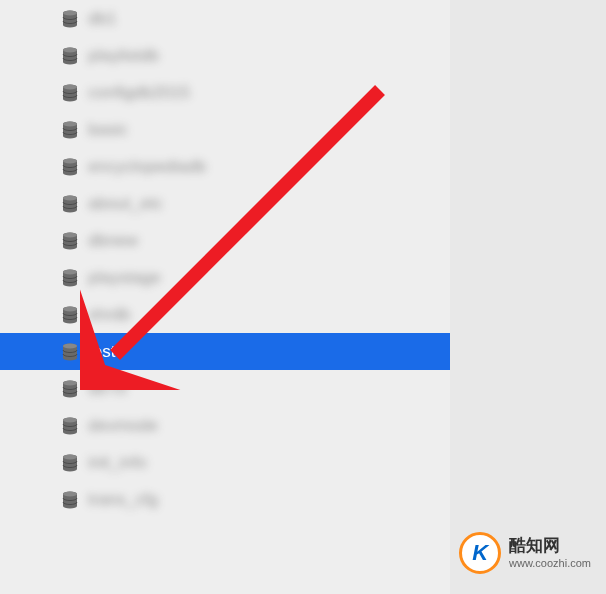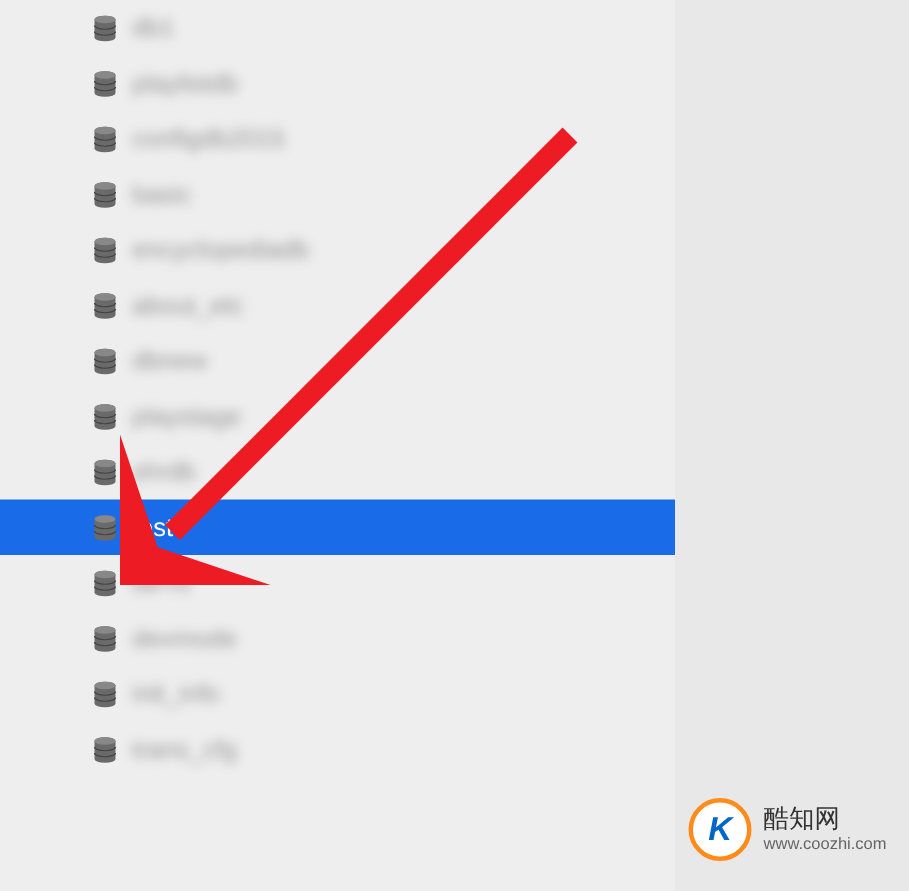--- a/index.html
+++ b/index.html
@@ -103,21 +103,21 @@
     }
     
     .watermark-text {
       display: flex;
       flex-direction: column;
       line-height: 1.2;
     }
     
     .watermark-title {
       font-size: 17px;
-      font-weight: normal;
+      font-weight: bold;
       color: #333;
     }
     
     .watermark-url {
       font-size: 11px;
       color: #666;
     }
   </style>
 </head>
 <body>

